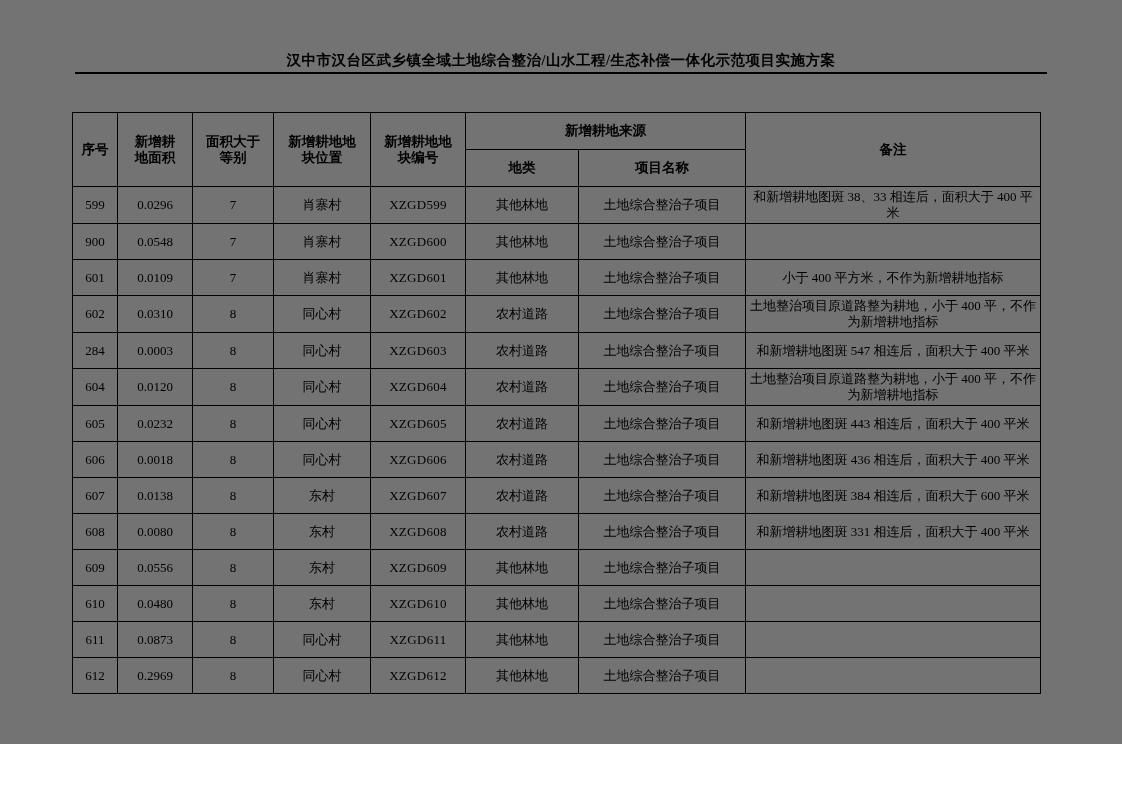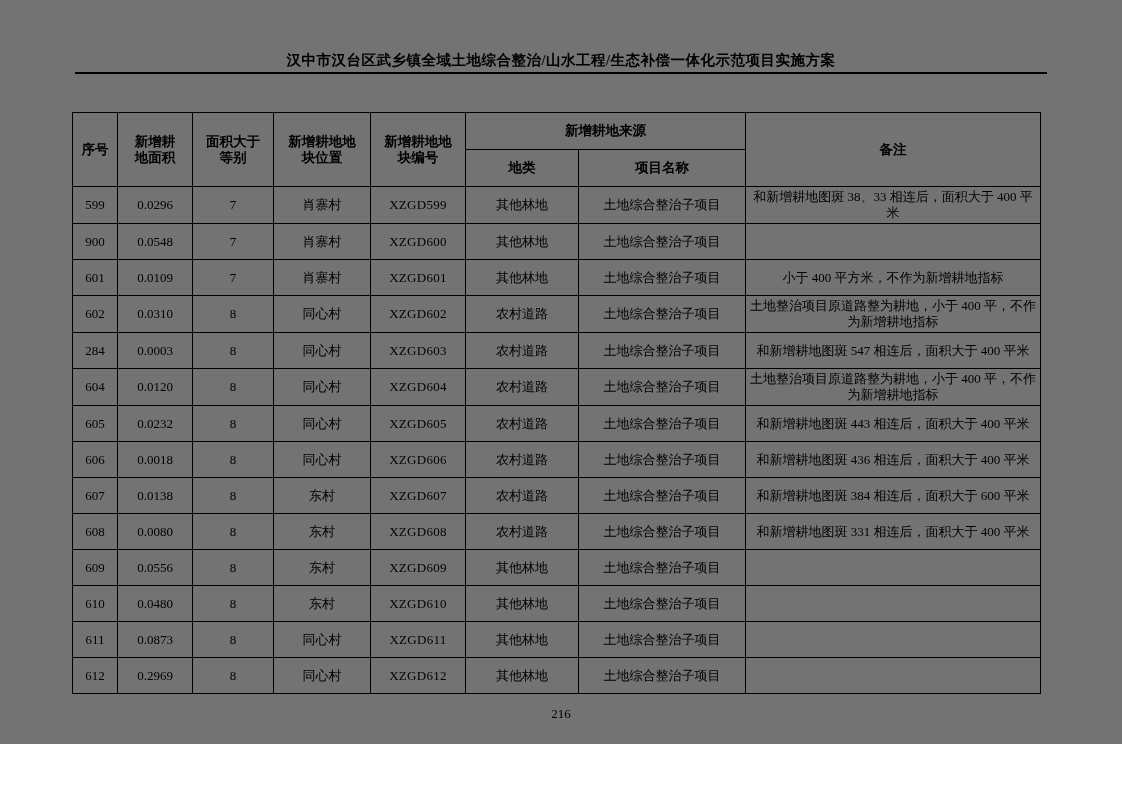--- a/index.html
+++ b/index.html
@@ -258,15 +258,14 @@
       <td class="cell-grade">8</td>
       <td class="cell-location">同心村</td>
       <td class="cell-code">XZGD612</td>
       <td class="cell-land-type">其他林地</td>
       <td class="cell-project">土地综合整治子项目</td>
       <td class="cell-remark"></td>
     </tr>
       </tbody>
   </table>
 
-  <div class="page-number">216</div>
 
 </div>
 
 </body></html>

